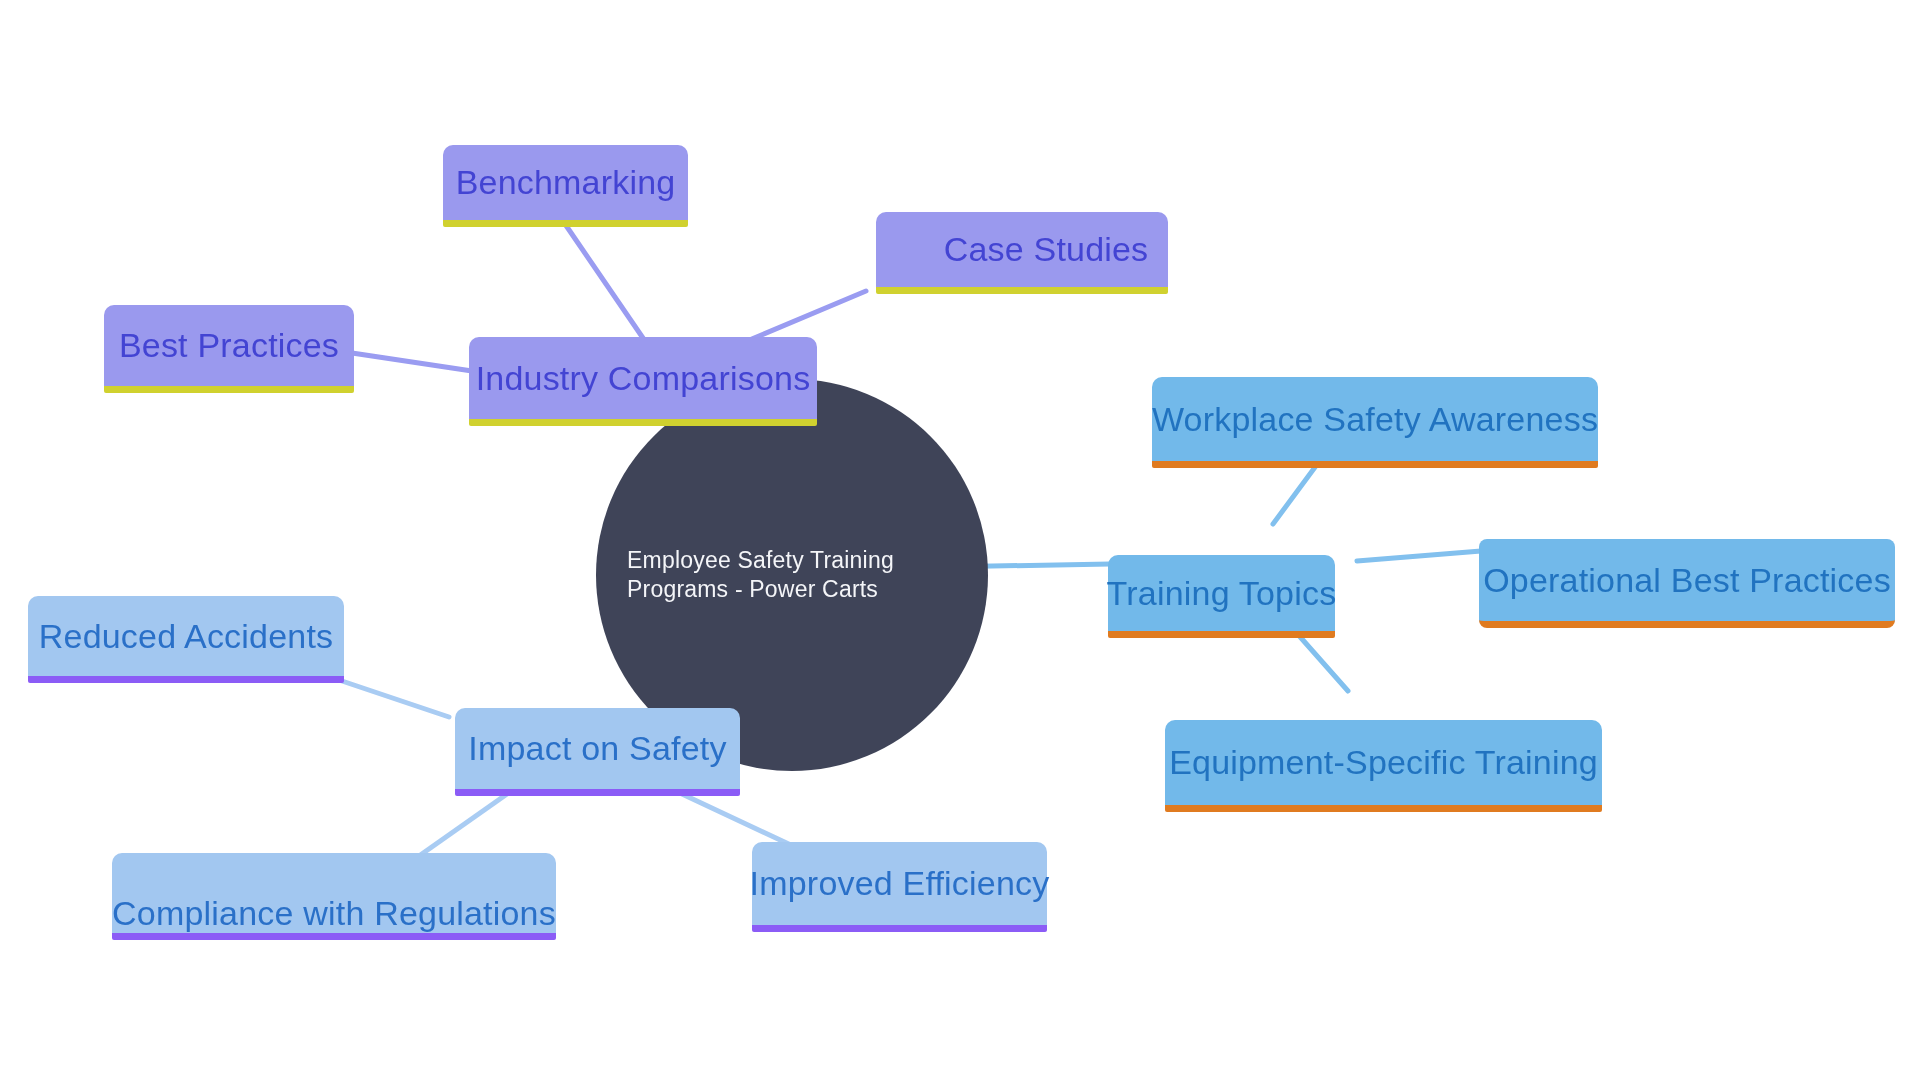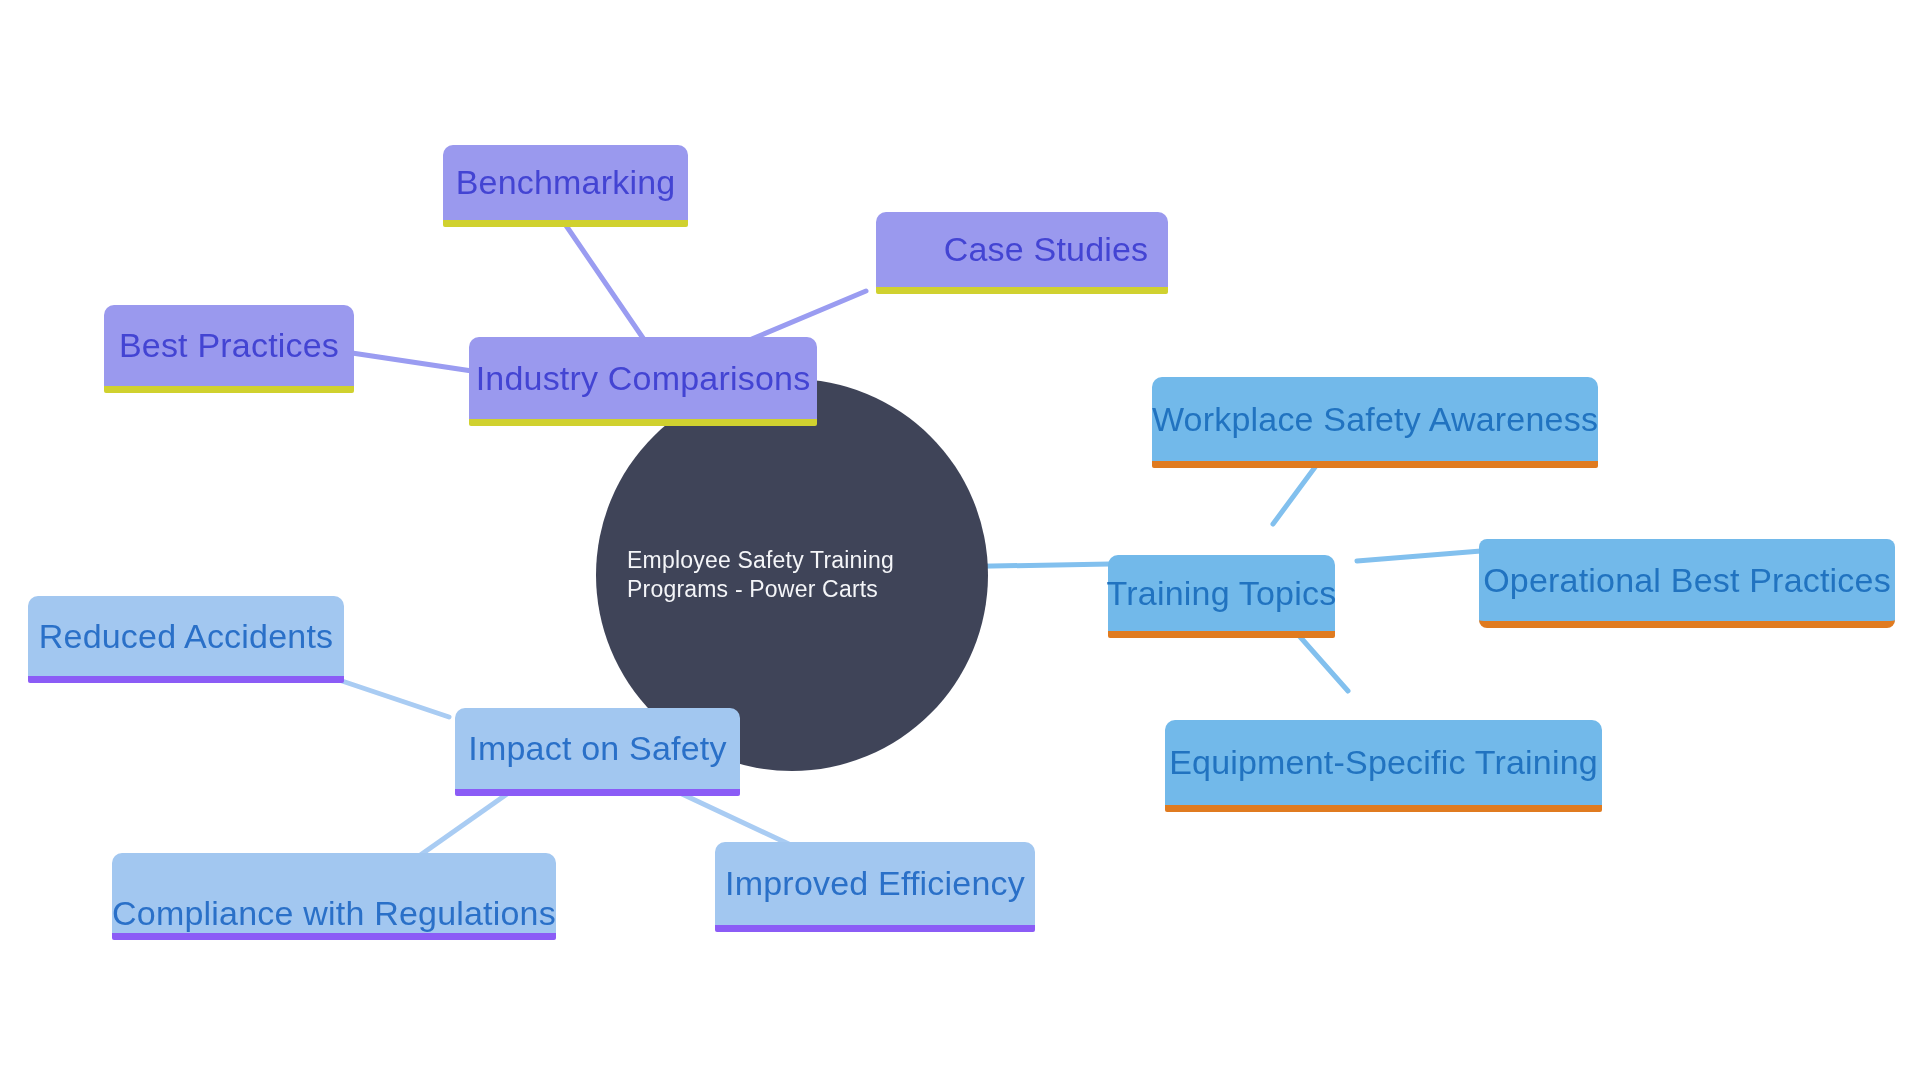--- a/index.html
+++ b/index.html
@@ -41,21 +41,21 @@
   #node-industry-comparisons{left:469px;top:337px;width:348px;height:82px;}
 
   #node-workplace-safety-awareness{left:1152px;top:345px;width:446px;height:84px;}
   #node-training-topics{left:1108px;top:523px;width:227px;height:76px;}
   #node-operational-best-practices{left:1479px;top:507px;width:416px;height:82px;border-radius:8px;}
   #node-equipment-specific-training{left:1165px;top:688px;width:437px;height:85px;}
 
   #node-reduced-accidents{left:28px;top:596px;width:316px;height:80px;}
   #node-impact-on-safety{left:447px;top:708px;width:285px;height:81px;margin-left:8px;}
   #node-compliance-with-regulations{left:112px;top:853px;width:444px;height:80px;align-items:flex-end;}
-  #node-improved-efficiency{left:715px;top:842px;width:320px;height:83px;}
+  #node-improved-efficiency{left:752px;top:842px;width:295px;height:83px;}
 </style>
 </head>
 <body>
 
 <div id="canvas">
 
   <svg id="edges" viewBox="0 0 1920 1080" xmlns="http://www.w3.org/2000/svg">
 
     <g stroke="#9a9cf1" stroke-width="5" stroke-linecap="round">
       <line x1="565" y1="224" x2="645" y2="341"></line>

